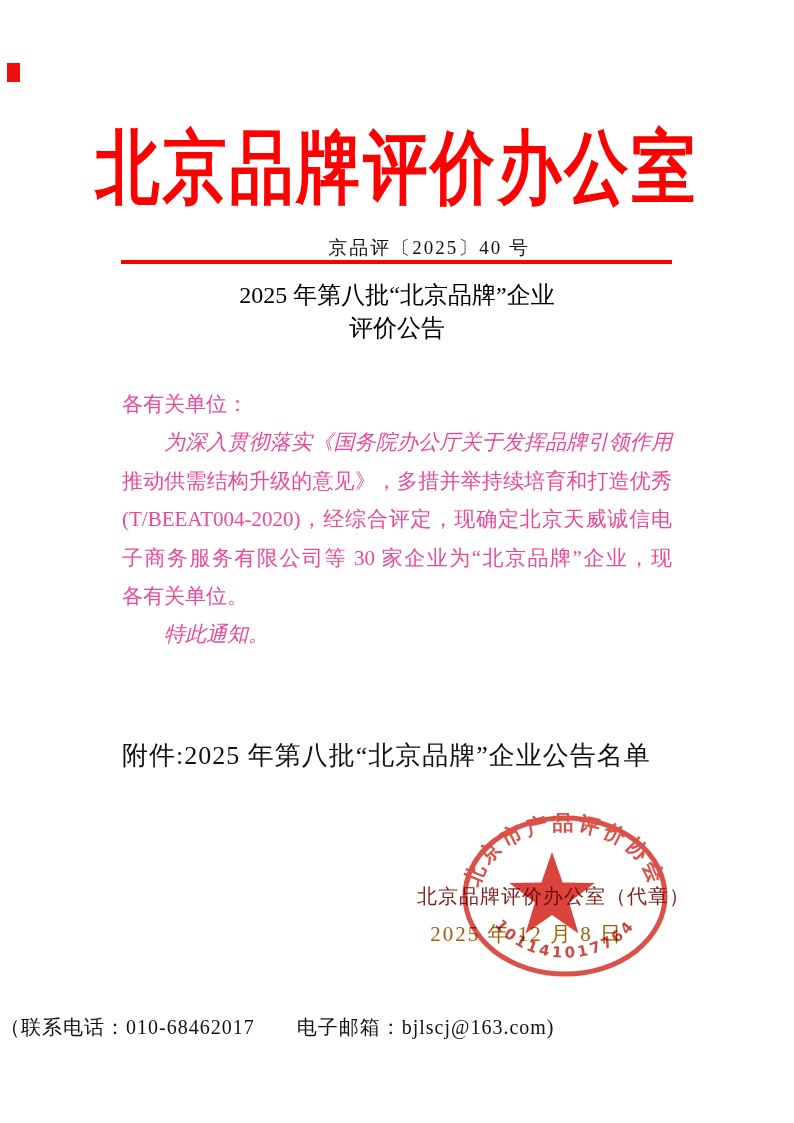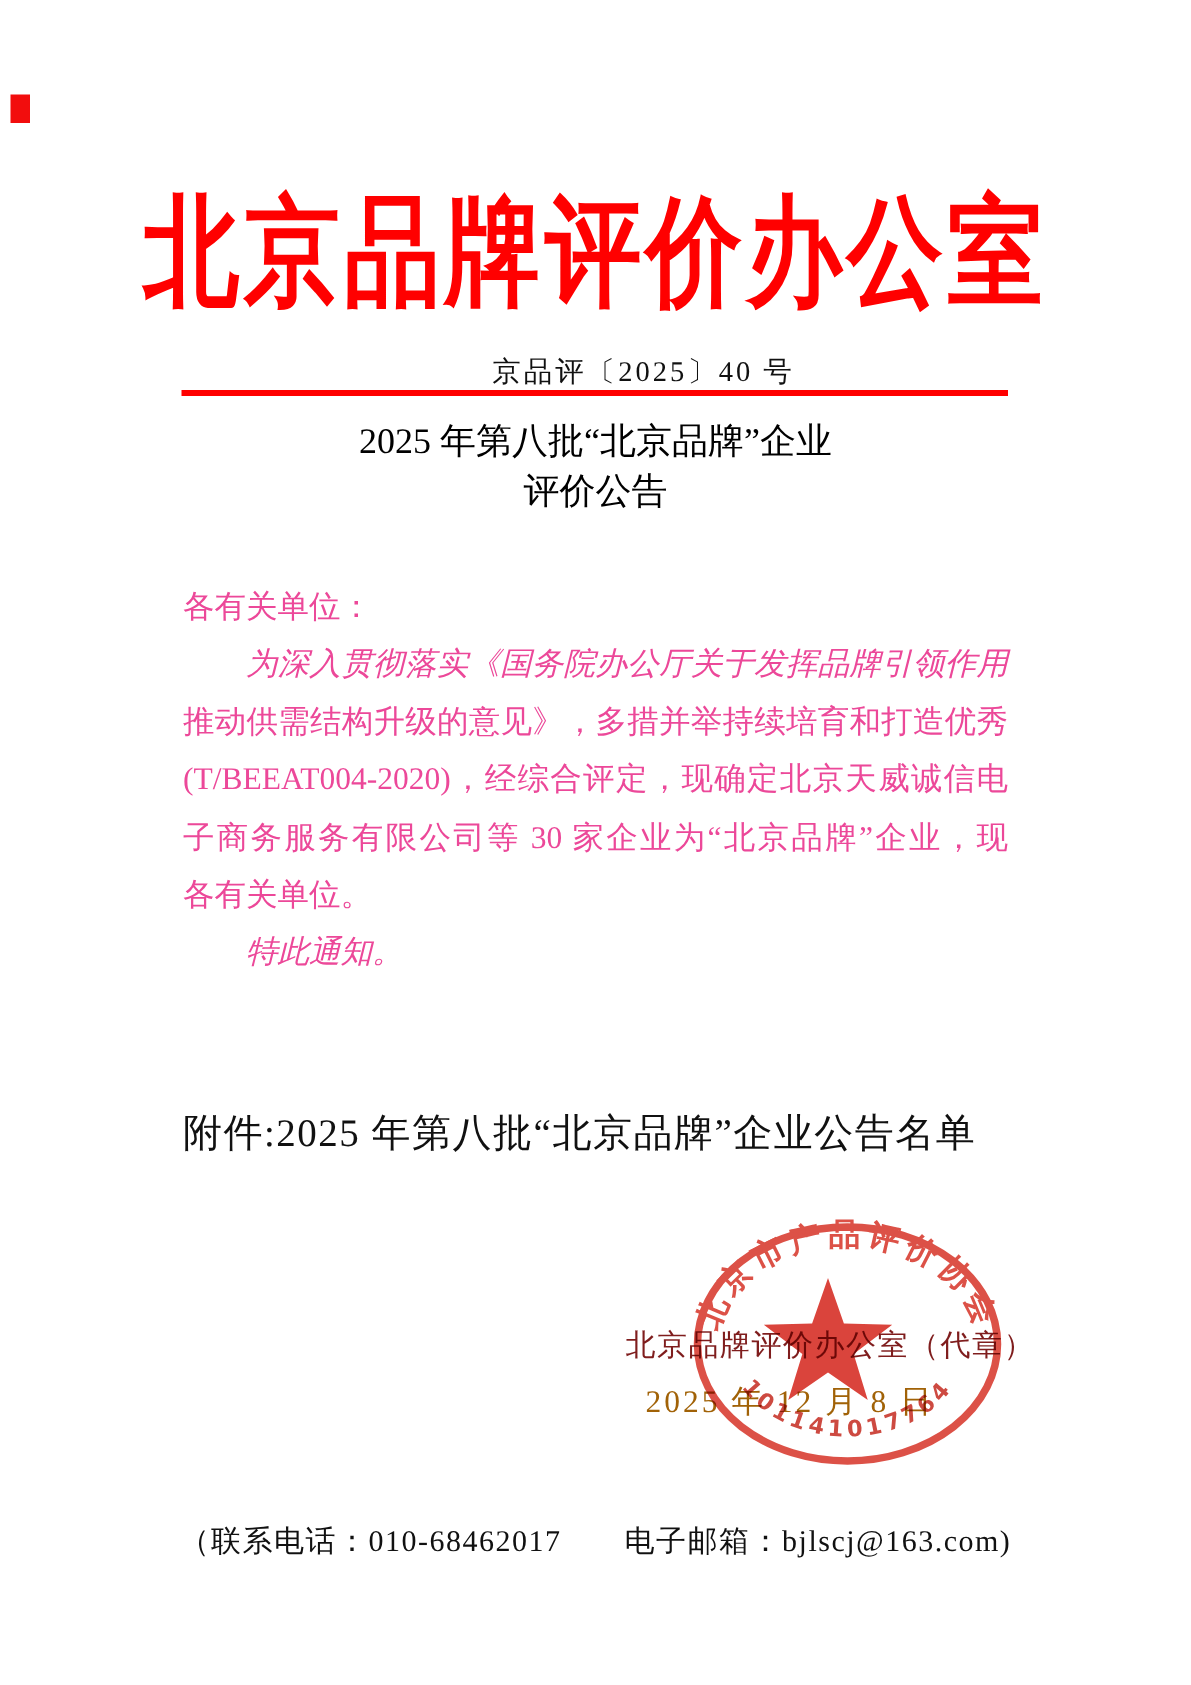--- a/index.html
+++ b/index.html
@@ -51,21 +51,21 @@
   .signoff-date {
     position:absolute; right:171px; top:892px;
     font-size:21px; color:#a16207; letter-spacing:2px; z-index:1;
   }
   .seal {
     position:absolute; left:440px; top:770px; width:250px; height:200px;
     z-index:2; mix-blend-mode:multiply; opacity:0.87; filter:blur(0.3px);
   }
   .contact-line {
     position:absolute; left:0; top:986px; width:794px;
-    text-align:center; font-size:20px; color:#111; letter-spacing:1px;
+    text-align:left; font-size:20px; color:#111; letter-spacing:1px;
   }
 </style>
 </head>
 <body>
 
 <div class="page">
 
   <div class="corner-mark"></div>
 
   <div class="org-name">北京品牌评价办公室</div>

